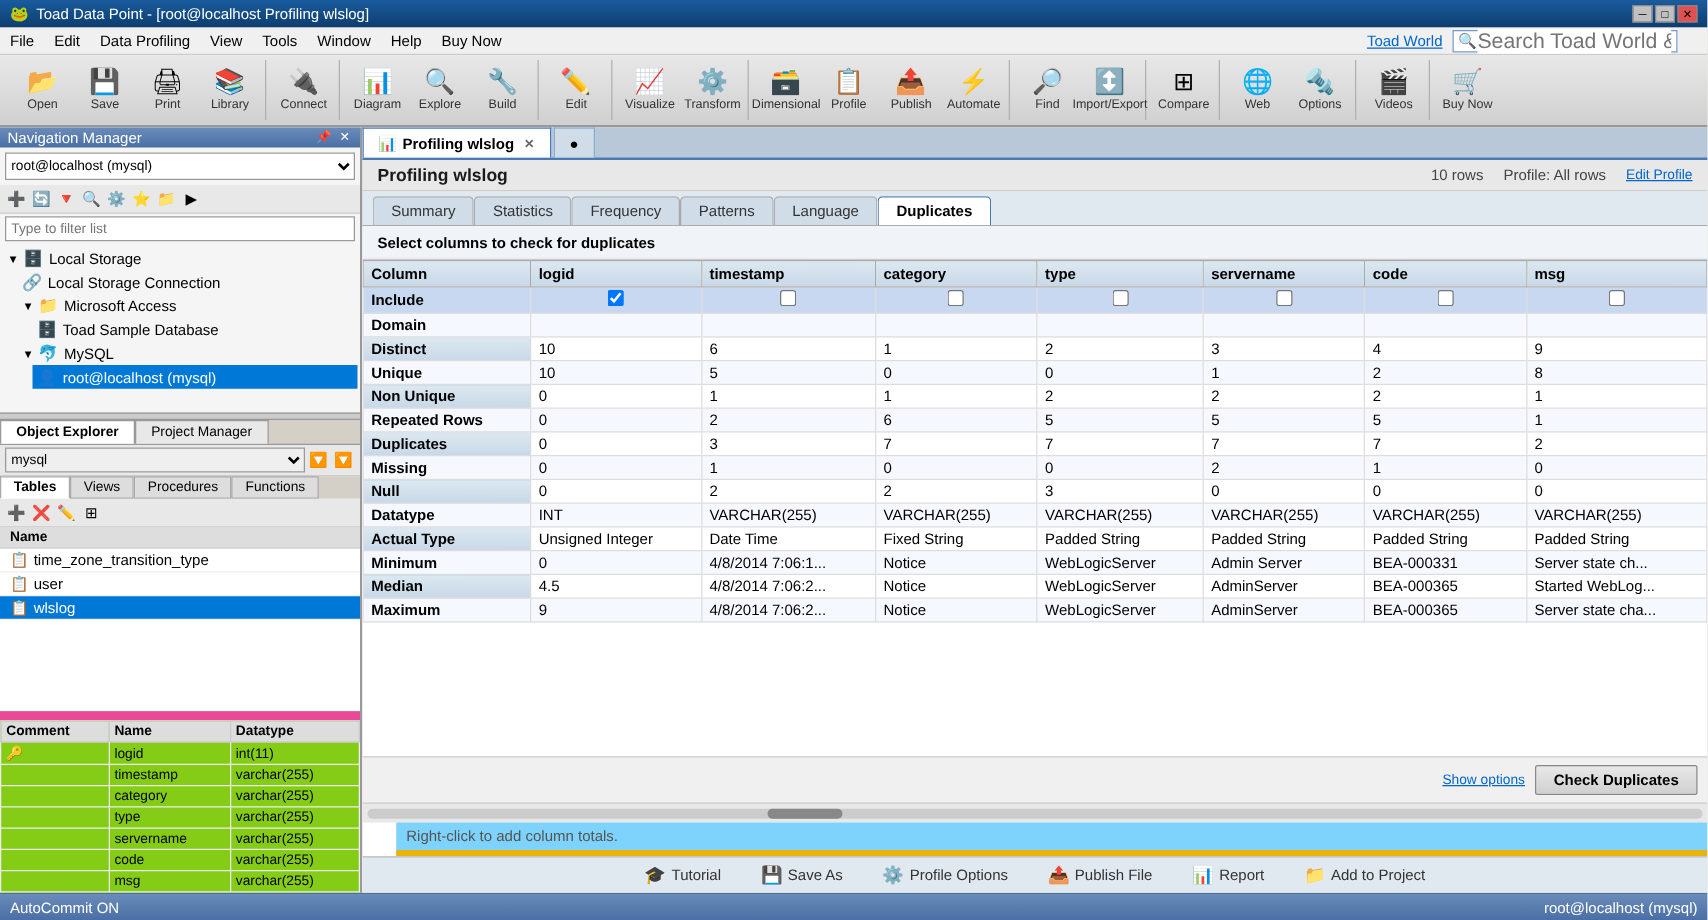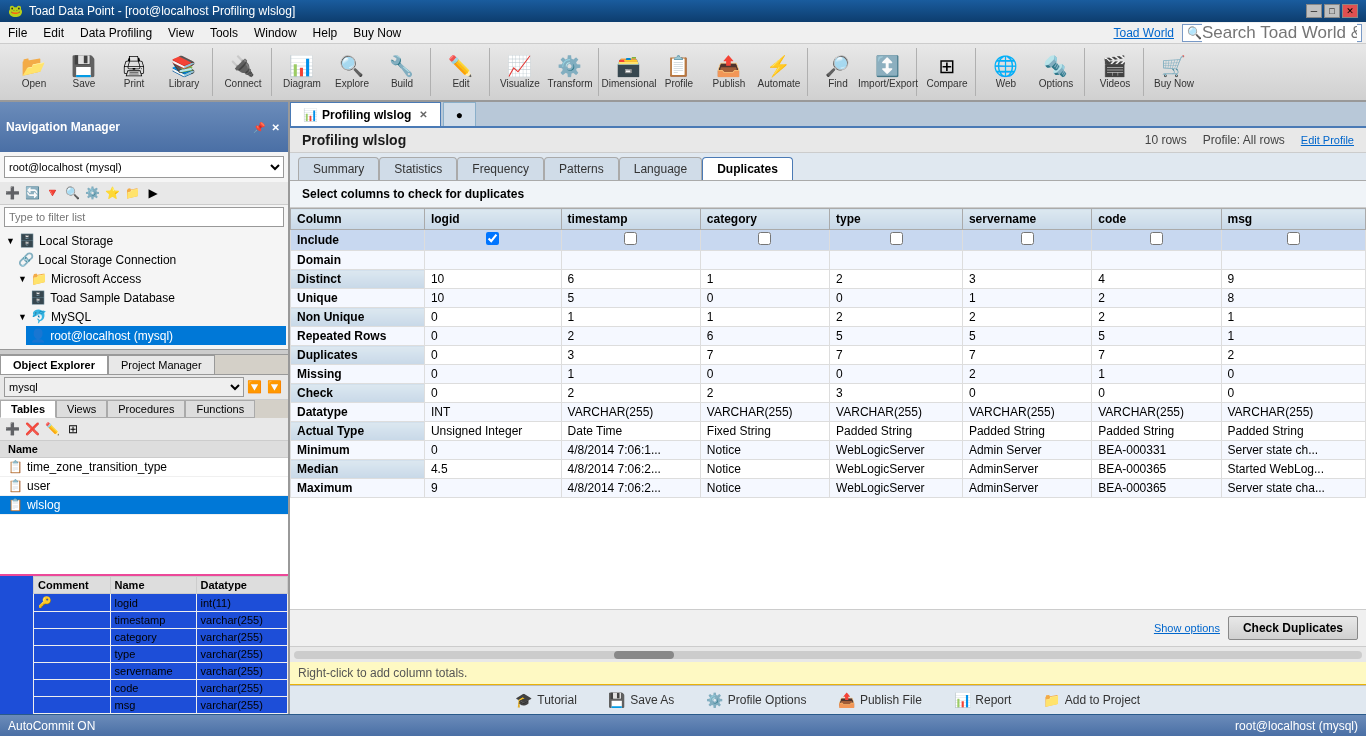--- a/index.html
+++ b/index.html
@@ -36,21 +36,21 @@
       border-bottom: 1px solid #ccc;
     }
     .menu-bar-left { display: flex; align-items: center; gap: 0; flex: 1; }
     .menu-item {
       padding: 2px 8px;
       cursor: pointer;
       color: #000;
       font-size: 12px;
     }
     .menu-bar-right {
-      display: flex; align-items: center; gap: 8px; padding-right: 4px;
+      display: flex; align-items: center; gap: 8px; padding-right: 24px;
     }
     .toad-world-link { color: #0066cc; cursor: pointer; text-decoration: underline; font-size: 12px; }
     .search-box {
       display: flex; align-items: center;
       background: white;
       border: 1px solid #7899c6;
       height: 18px; width: 180px;
       padding: 0 4px;
     }
     .search-box input {
@@ -98,23 +98,23 @@
     .nav-panel {
       width: 290px;
       background: #f5f5f5;
       border-right: 2px solid #999;
       display: flex;
       flex-direction: column;
     }
     .nav-header {
       background: linear-gradient(180deg, #6b8cba 0%, #4a6fa5 100%);
       color: white;
-      padding: 18px 6px;
-      font-size: 11px;
-      font-weight: bold;
+      padding: 1px 6px;
+      font-size: 11px;
+      font-weight: normal;
       display: flex;
       justify-content: space-between;
       align-items: center;
     }
     .nav-controls { display: flex; gap: 2px; }
     .nav-btn { color: white; cursor: pointer; font-size: 10px; padding: 0 2px; }
     .connection-select {
       margin: 4px;
       width: calc(100% - 8px);
       height: 22px;
@@ -227,25 +227,24 @@
     }
     .obj-item.selected { background: #0078d7; color: white; }
     .name-header {
       padding: 2px 8px;
       background: #ddd;
       font-weight: bold;
       font-size: 11px;
       border-bottom: 1px solid #ccc;
     }
     .schema-panel {
-      background: #1d4ed8;
-      border-top: 2px solid #ec4899;
+      background: #84cc16;
+      border-top: 7px solid #ec4899;
       overflow-y: auto;
       max-height: 160px;
-      padding-left: 33px;
     }
     .schema-table { width: 100%; border-collapse: collapse; }
     .schema-table th {
       background: #ddd;
       padding: 2px 4px;
       font-size: 11px;
       border: 1px solid #ccc;
       text-align: left;
     }
     .schema-table td {
@@ -452,25 +451,26 @@
     .all-data-tab {
       padding: 3px 12px;
       cursor: pointer;
       font-size: 11px;
       border: 1px solid #aaa;
       background: #e0e0e0;
       border-bottom: none;
     }
     .all-data-tab.active { background: white; font-weight: bold; }
     .all-data-content {
-      background: #fef9c3;
+      background: #7dd3fc;
       padding: 4px 8px;
       font-size: 11px;
       color: #555;
-      border-bottom: 1px solid #eab308;
+      border-bottom: 5px solid #eab308;
+      margin-left: 27px;
     }
 
     .footer-bar {
       display: flex;
       align-items: center;
       justify-content: center;
       gap: 20px;
       padding: 4px 8px;
       background: #e0e8f0;
       border-top: 1px solid #bbb;
@@ -909,21 +909,21 @@
               <td class="row-header">Missing</td>
               <td>0</td>
               <td>1</td>
               <td>0</td>
               <td>0</td>
               <td>2</td>
               <td>1</td>
               <td>0</td>
             </tr>
             <tr>
-              <td class="row-header">Check</td>
+              <td class="row-header">Null</td>
               <td>0</td>
               <td>2</td>
               <td>2</td>
               <td>3</td>
               <td>0</td>
               <td>0</td>
               <td>0</td>
             </tr>
             <tr>
               <td class="row-header">Datatype</td>

